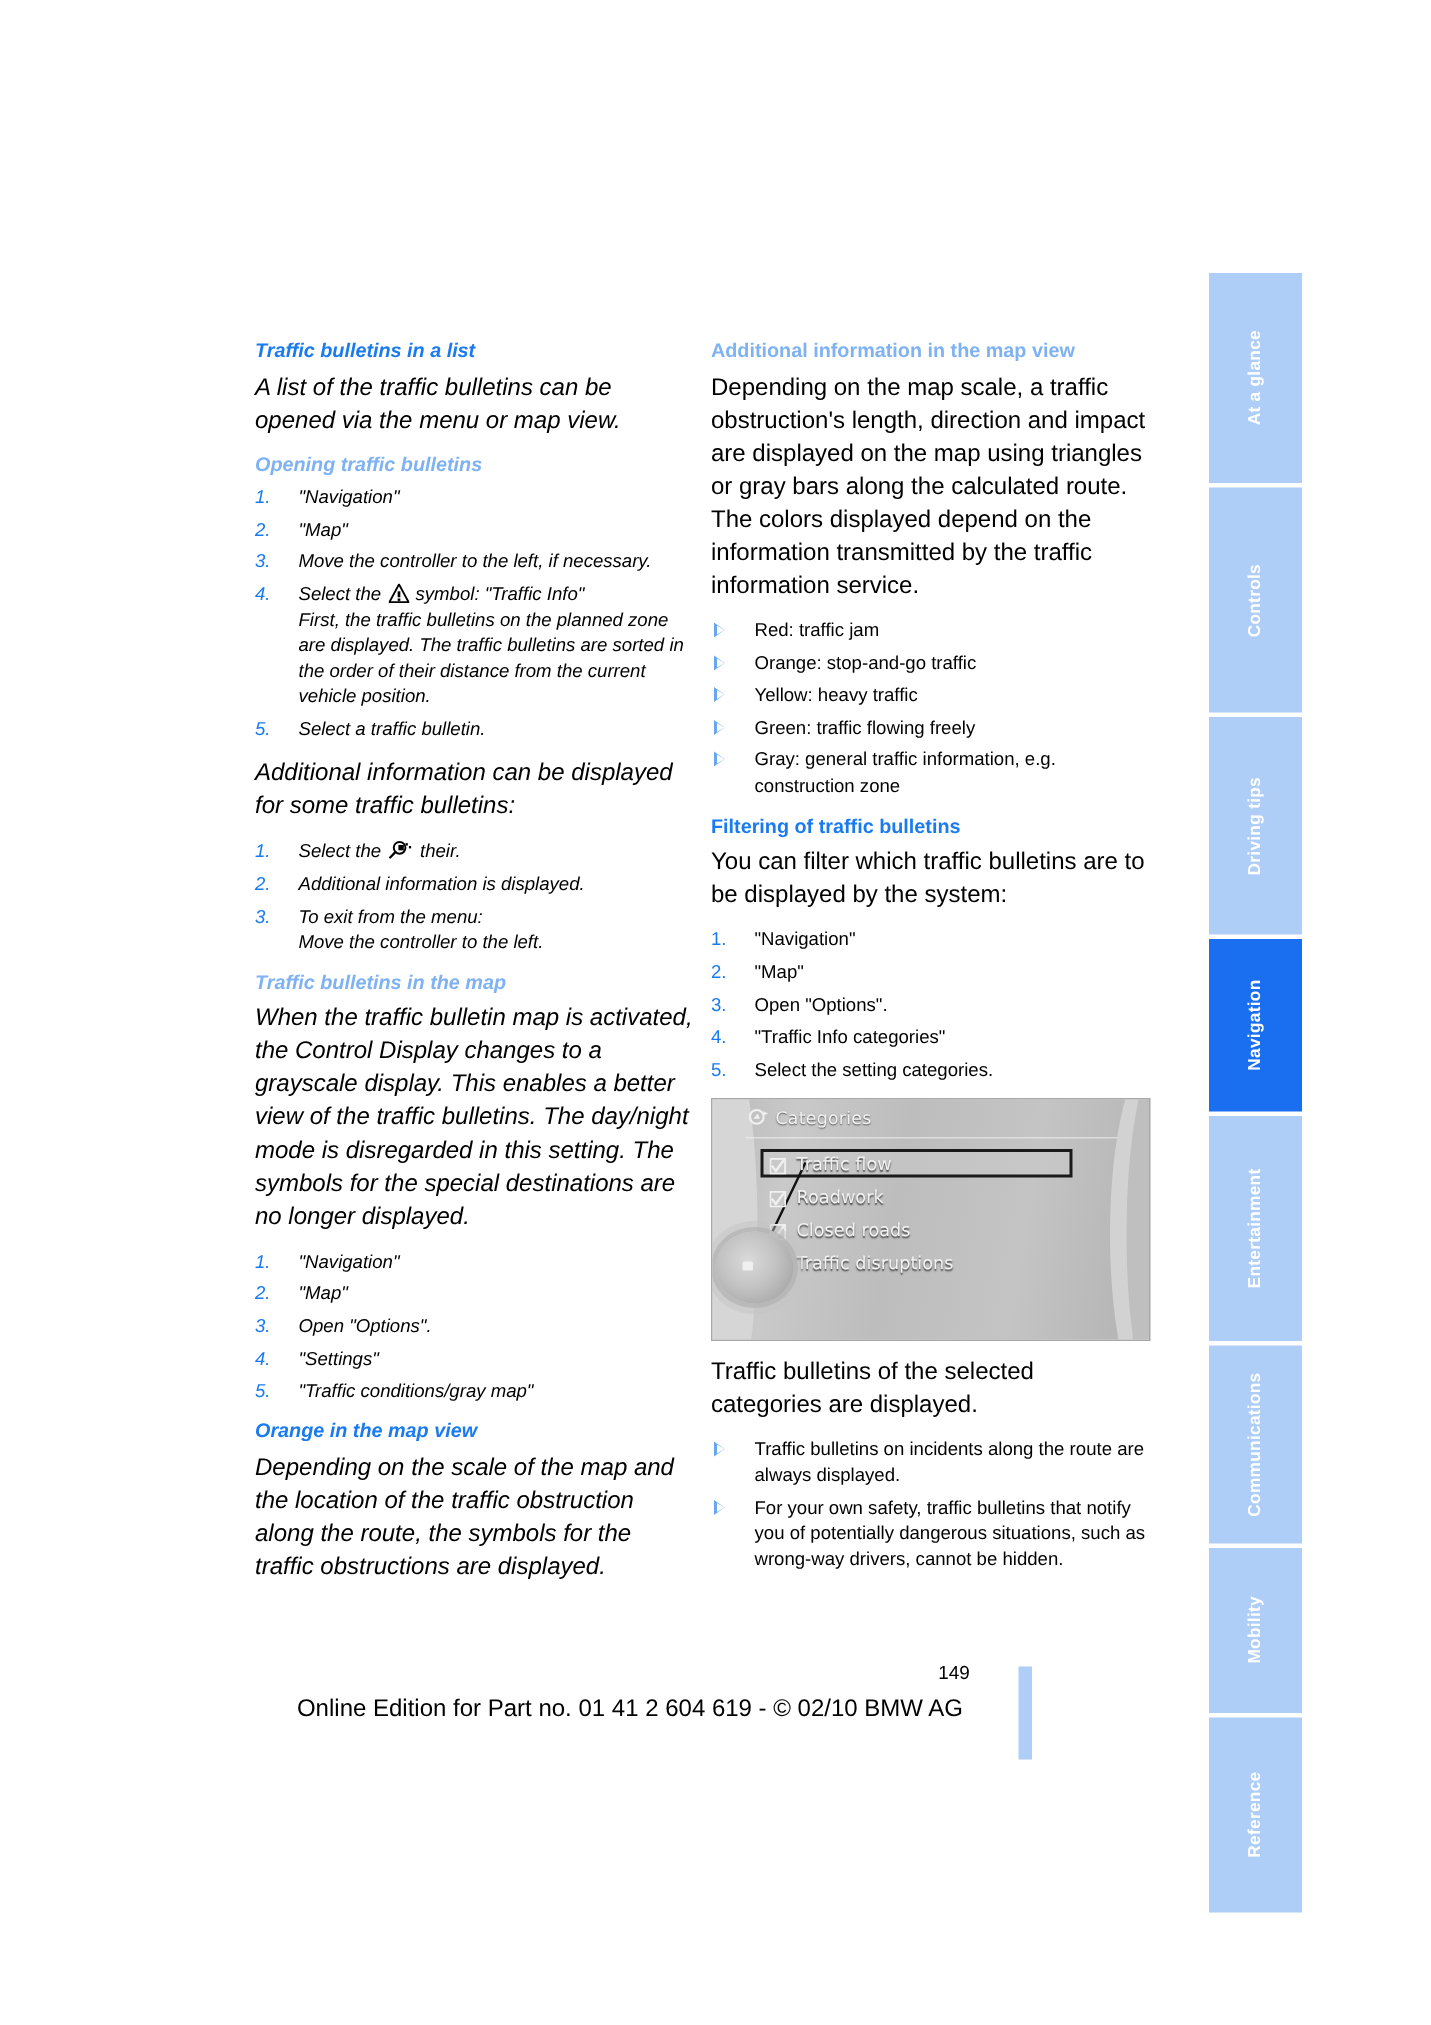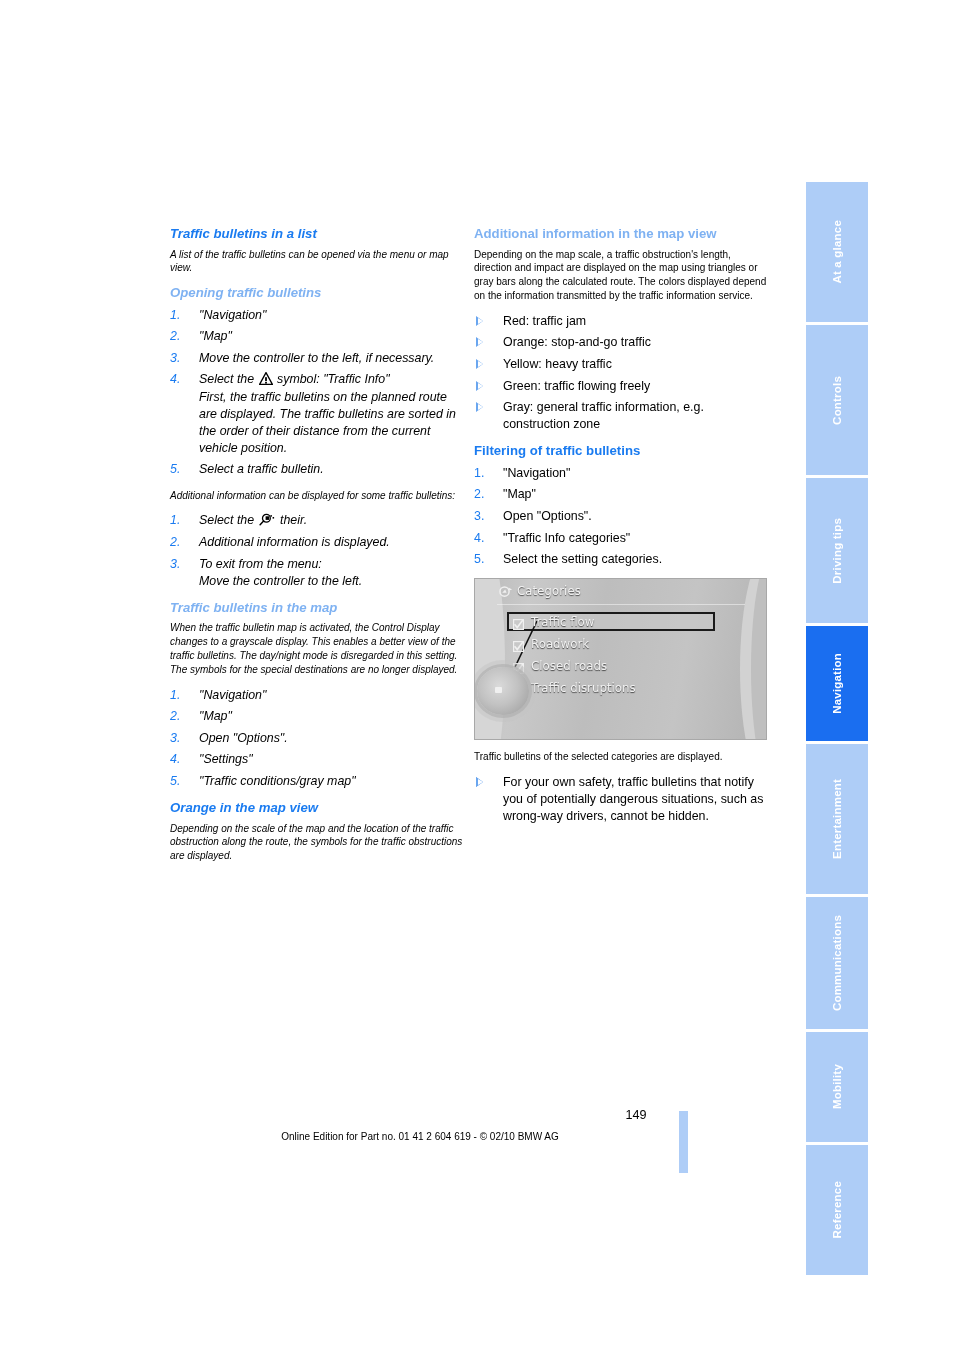--- a/index.html
+++ b/index.html
@@ -73,21 +73,21 @@
     font-size: 13.2px;
     font-weight: bold;
     color: #7fb2f2;
     margin: 0 0 5px 0;
     line-height: 1.25;
   }
   .block { margin-bottom: 14px; }
   .block.tight { margin-bottom: 10px; }
 
   p.para {
-    font-size: 10px;
+    font-size: 16px;
     line-height: 1.38;
     margin: 0 0 10px 0;
     color: #000;
   }
   p.para:last-child { margin-bottom: 0; }
 
   
   ol.numlist {
     list-style: none;
     margin: 0 0 10px 0;
@@ -232,21 +232,21 @@
     width: 36px; height: 66px;
   }
 
   
   #footer-note {
     position: absolute;
     left: 170px;
     top: 1131px;
     width: 500px;
     text-align: center;
-    font-size: 10px;
+    font-size: 16px;
     color: #000;
   }
   #page-number {
     position: absolute;
     left: 600px;
     top: 1108px;
     width: 72px;
     text-align: center;
     font-size: 12.6px;
     color: #000;
@@ -314,21 +314,21 @@
         <li>
           <span class="num">3.</span>
           <span>Move the controller to the left, if necessary.</span>
         </li>
         <li>
           <span class="num">4.</span><span>Select the </span><span class="sym"><svg width="14" height="13" viewBox="0 0 14 13">
               <path d="M7 0.6 L13.4 12.4 L0.6 12.4 Z" fill="#ffffff" stroke="#000000" stroke-width="1.3" stroke-linejoin="round"></path>
               <rect x="6.1" y="5.2" width="1.8" height="4" fill="#000000"></rect>
               <rect x="6.1" y="10" width="1.8" height="1.6" fill="#000000"></rect>
             </svg></span><span> symbol: "Traffic Info"</span>
-          <span class="sub">First, the traffic bulletins on the planned route are displayed. The traffic bulletins are sorted in the order of their distance from the current vehicle position.</span>
+          <span class="sub">First, the traffic bulletins on the planned zone are displayed. The traffic bulletins are sorted in the order of their distance from the current vehicle position.</span>
         </li>
         <li>
           <span class="num">5.</span>
           <span>Select a traffic bulletin.</span>
         </li>
       </ol>
 
       <p class="para">Additional information can be displayed for some traffic bulletins:</p>
 
       <ol class="numlist">
@@ -412,20 +412,21 @@
         </li>
         <li>
           <span class="tri"></span>
           <span>Gray: general traffic information, e.g. construction zone</span>
         </li>
       </ul>
     </div>
 
     <div class="block">
       <h2 class="head-main">Filtering of traffic bulletins</h2>
+      <p class="para">You can filter which traffic bulletins are to be displayed by the system:</p>
 
       <ol class="numlist">
         <li>
           <span class="num">1.</span>
           <span>"Navigation"</span>
         </li>
         <li>
           <span class="num">2.</span>
           <span>"Map"</span>
         </li>
@@ -501,20 +502,21 @@
         <div class="knob">
           <div class="knob-dot"></div>
         </div>
       </div>
 
       <p class="para">Traffic bulletins of the selected categories are displayed.</p>
 
       <ul class="trilist">
         <li>
           <span class="tri"></span>
+          <span>Traffic bulletins on incidents along the route are always displayed.</span>
         </li>
         <li>
           <span class="tri"></span>
           <span>For your own safety, traffic bulletins that notify you of potentially dangerous situations, such as wrong-way drivers, cannot be hidden.</span>
         </li>
       </ul>
     </div>
   </div>
 
   <div id="page-number">149</div>

